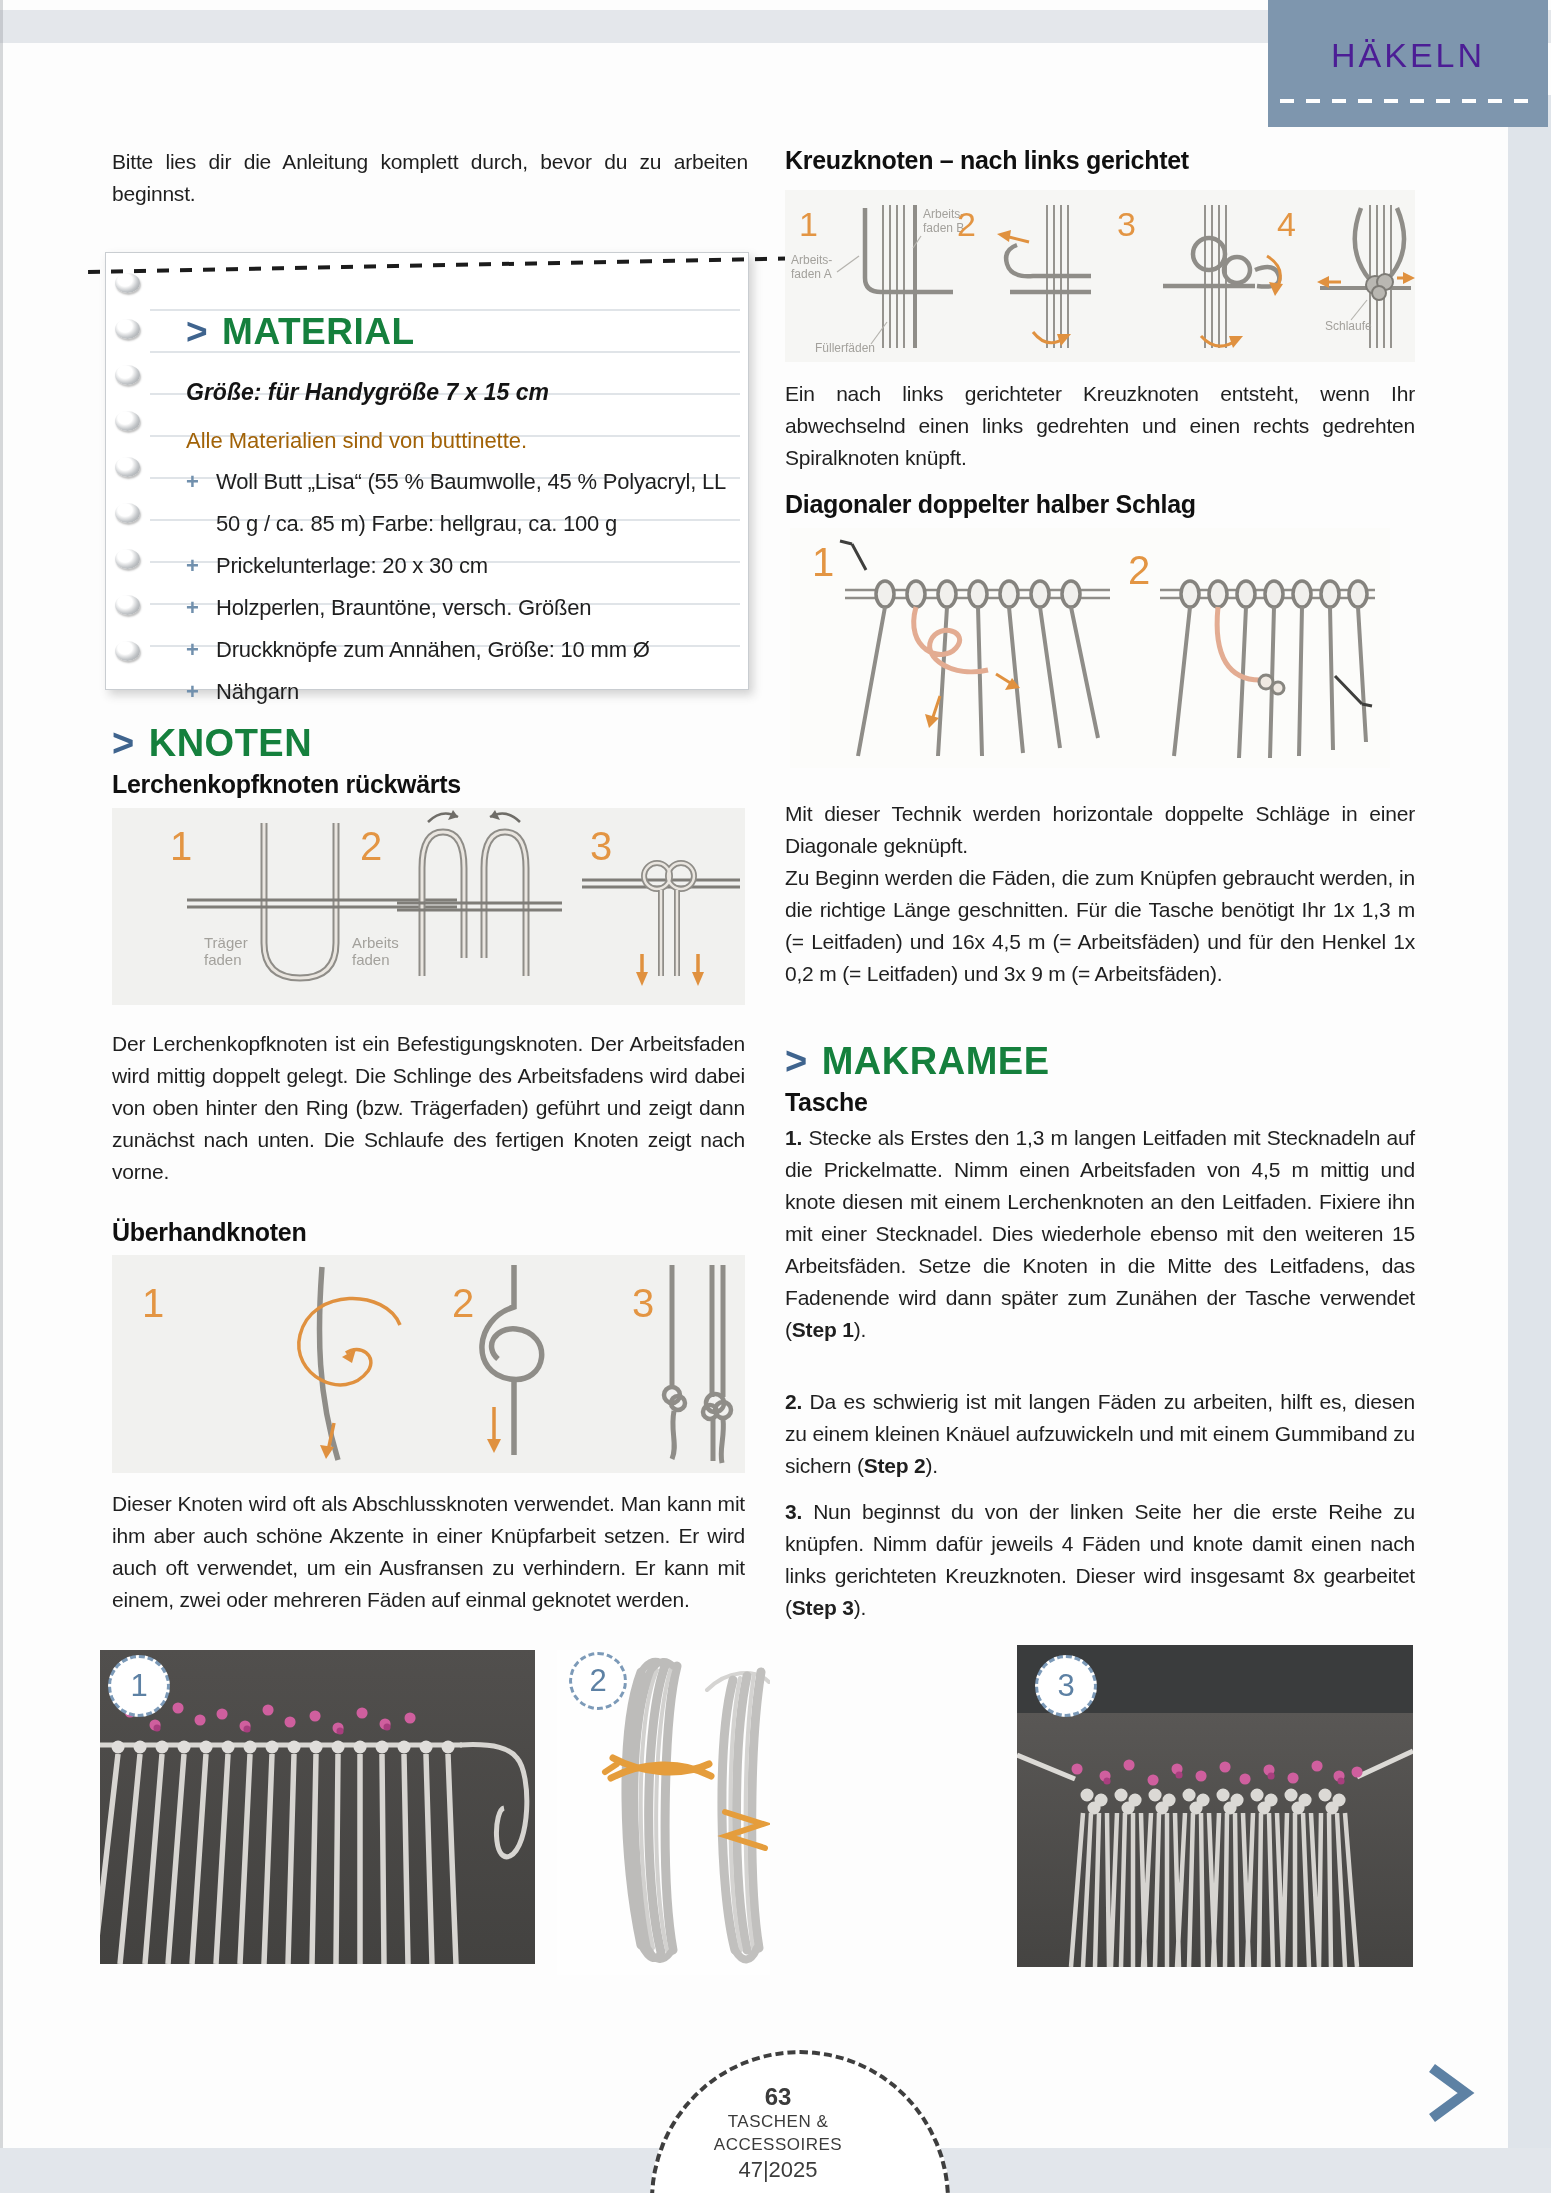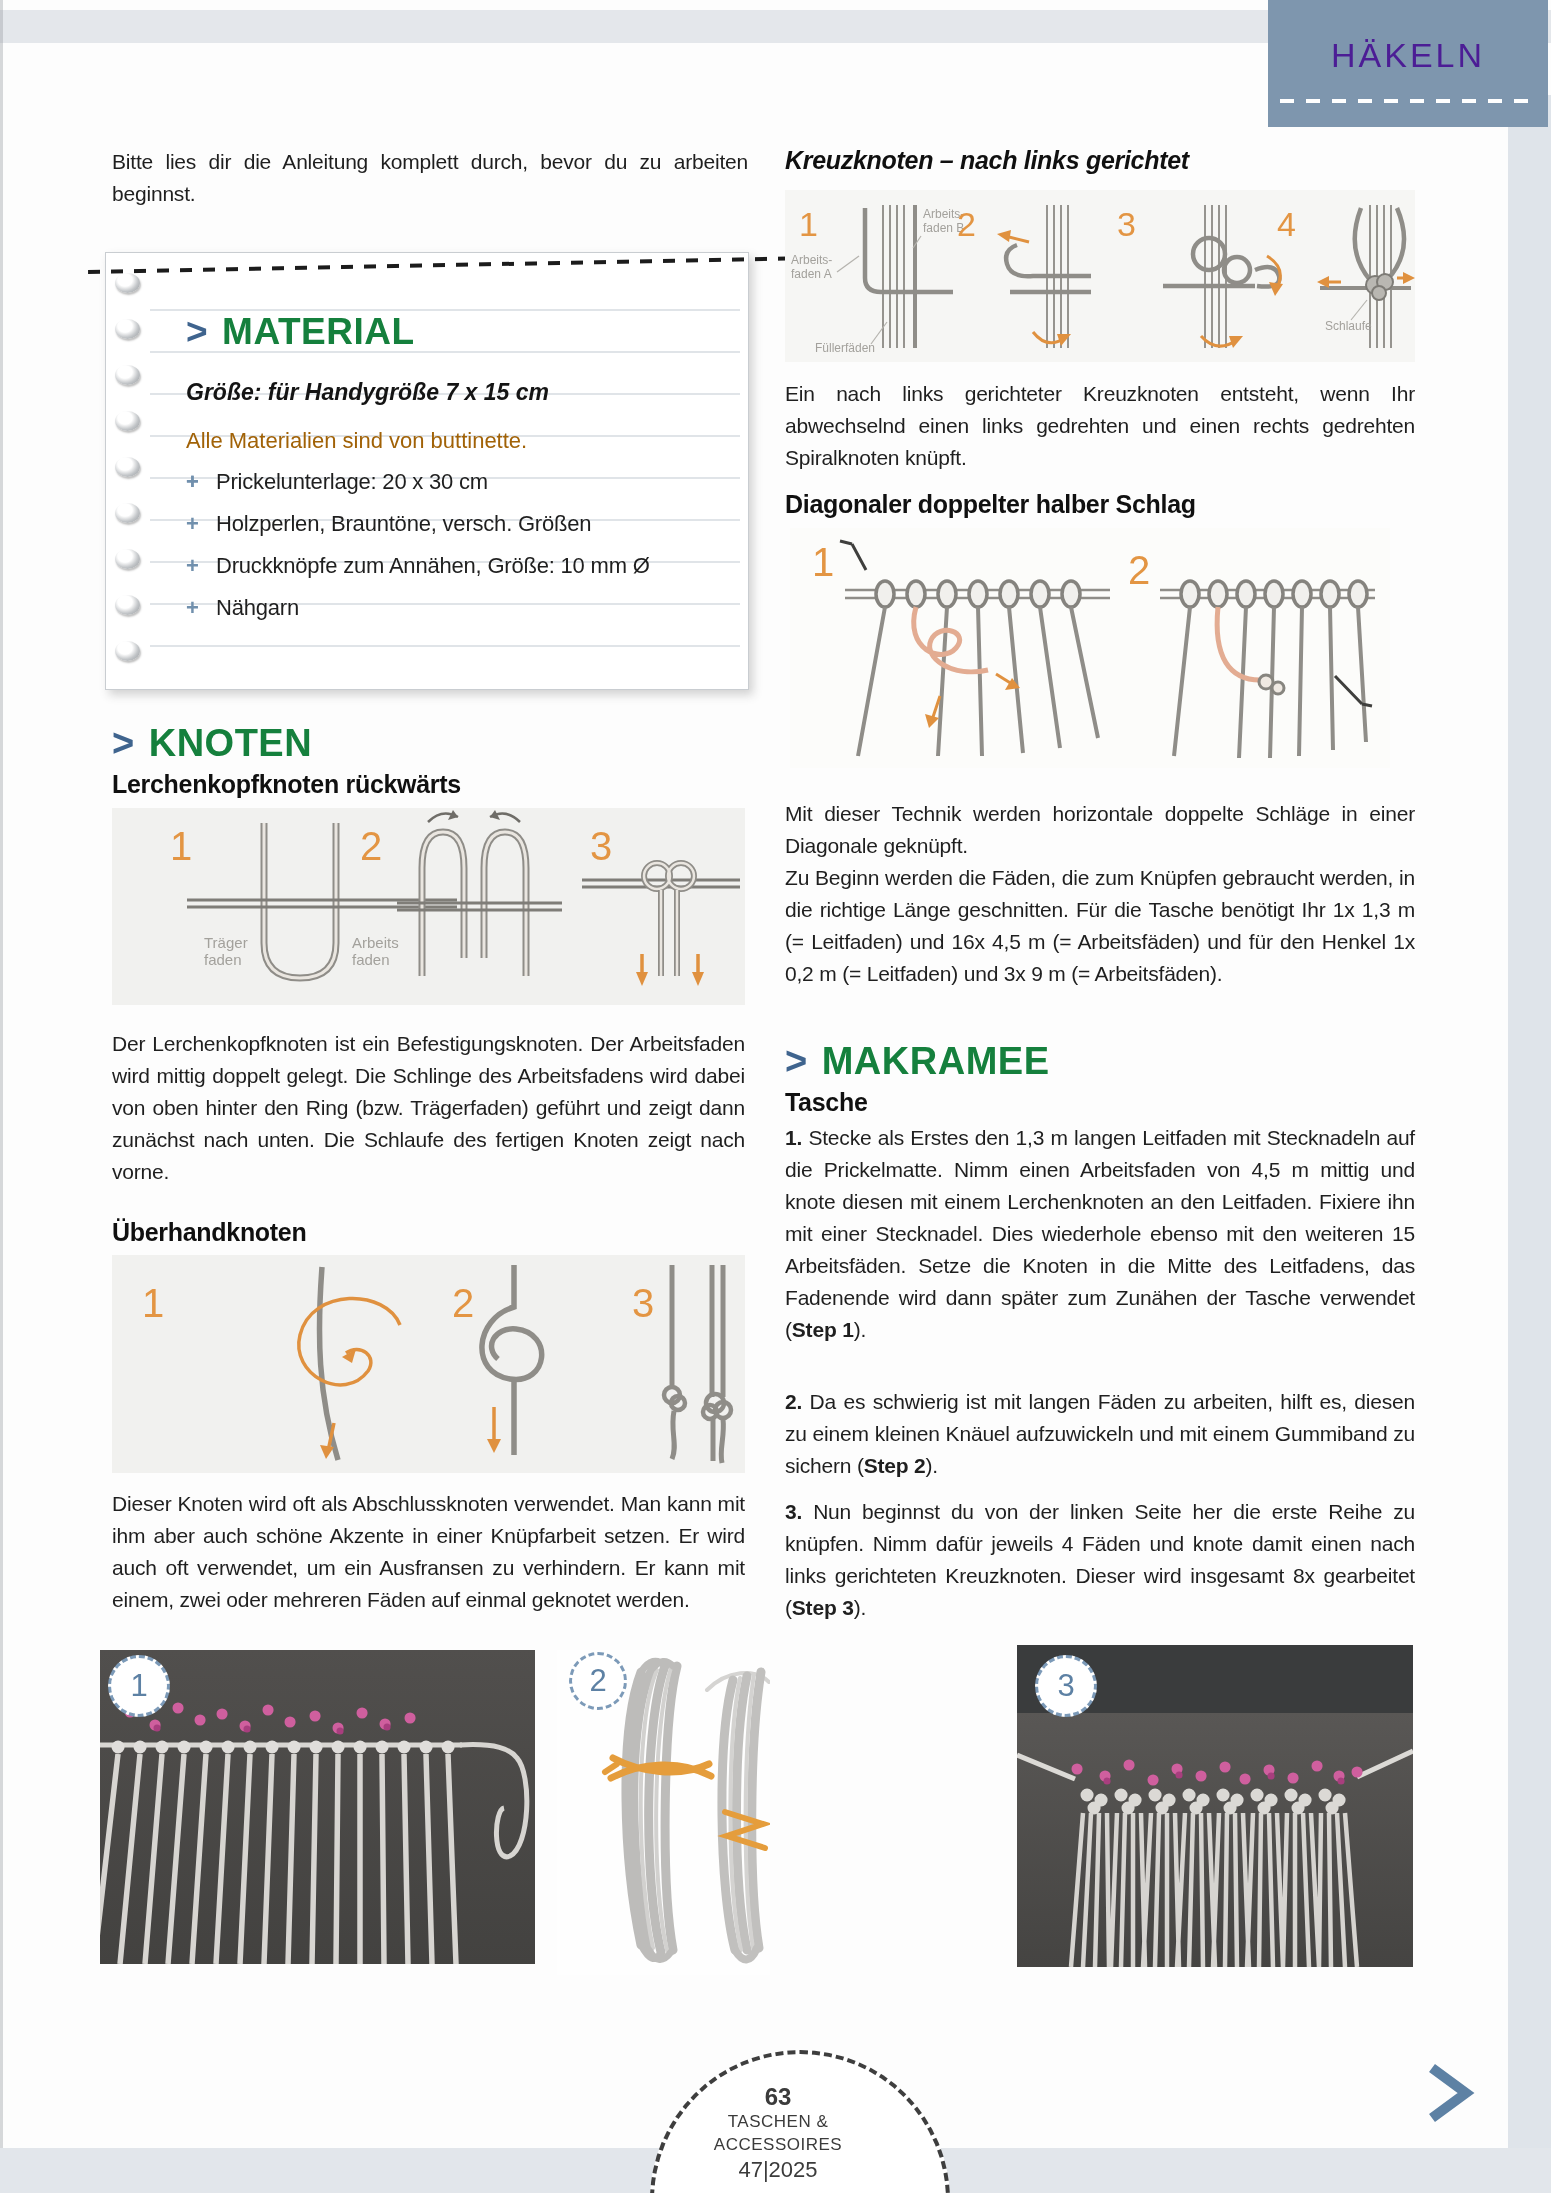--- a/index.html
+++ b/index.html
@@ -58,20 +58,21 @@
 
     <div class="abs big-head" style="left:80px;top:58px;font-size:37px;">
       <span class="chev">&gt;</span><span class="word">MATERIAL</span>
     </div>
     <div class="abs" style="left:80px;top:126px;font-size:23px;font-weight:bold;font-style:italic;color:#141414;">Größe: für Handygröße 7 x 15 cm</div>
     <div class="abs" style="left:80px;top:175px;font-size:22px;color:#a16207;">Alle Materialien sind von buttinette.</div>
 
     <div class="abs" style="left:80px;top:208px;width:552px;">
       <div class="mat-item">
         <span class="plus">+</span>
+        <span>Woll Butt „Lisa“ (55 % Baumwolle, 45 % Polyacryl, LL 50 g / ca. 85 m) Farbe: hellgrau, ca. 100 g</span>
       </div>
       <div class="mat-item">
         <span class="plus">+</span>
         <span>Prickelunterlage: 20 x 30 cm</span>
       </div>
       <div class="mat-item">
         <span class="plus">+</span>
         <span>Holzperlen, Brauntöne, versch. Größen</span>
       </div>
       <div class="mat-item">
@@ -157,21 +158,21 @@
         <circle cx="603" cy="148" r="9" fill="none" stroke="#8f8d88" stroke-width="4.5"></circle>
         <circle cx="611" cy="155" r="8" fill="none" stroke="#8f8d88" stroke-width="4.5"></circle>
         <circle cx="598" cy="157" r="7" fill="none" stroke="#8f8d88" stroke-width="4.5"></circle>
         <path d="M601,164 V206 M611,164 C613,182 607,194 610,208" stroke="#8f8d88" stroke-width="5" fill="none"></path>
       </g>
     </svg>
   </div>
 
   <p class="abs body-text" style="left:112px;top:1488px;width:633px;">Dieser Knoten wird oft als Abschlussknoten verwendet. Man kann mit ihm aber auch schöne Akzente in einer Knüpfarbeit setzen. Er wird auch oft verwendet, um ein Ausfransen zu verhindern. Er kann mit einem, zwei oder mehreren Fäden auf einmal geknotet werden.</p>
 
-  <div class="abs sub-head" style="left:785px;top:146px;font-style:italic;">Kreuzknoten – nach links gerichtet</div>
+  <div class="abs sub-head" style="left:785px;top:146px;">Kreuzknoten – nach links gerichtet</div>
 
   <div class="abs diagram-light" style="left:785px;top:190px;width:630px;height:172px;">
     <svg width="630" height="172" viewBox="0 0 630 172">
       <g font-family="Liberation Sans, sans-serif">
         <text x="14" y="46" font-size="34" fill="#e39543">1</text>
         <path d="M98,15 V158 M105,15 V158 M112,15 V158 M119,15 V158" stroke="#96948f" stroke-width="2" fill="none"></path>
         <path d="M130,15 V158" stroke="#8f8d88" stroke-width="4" fill="none"></path>
         <path d="M80,18 V88 Q80,102 96,102 H168" stroke="#8f8d88" stroke-width="4.5" fill="none"></path>
         <text x="138" y="28" font-size="12" fill="#a3a19c">Arbeits-</text>
         <text x="138" y="42" font-size="12" fill="#a3a19c">faden B</text>

